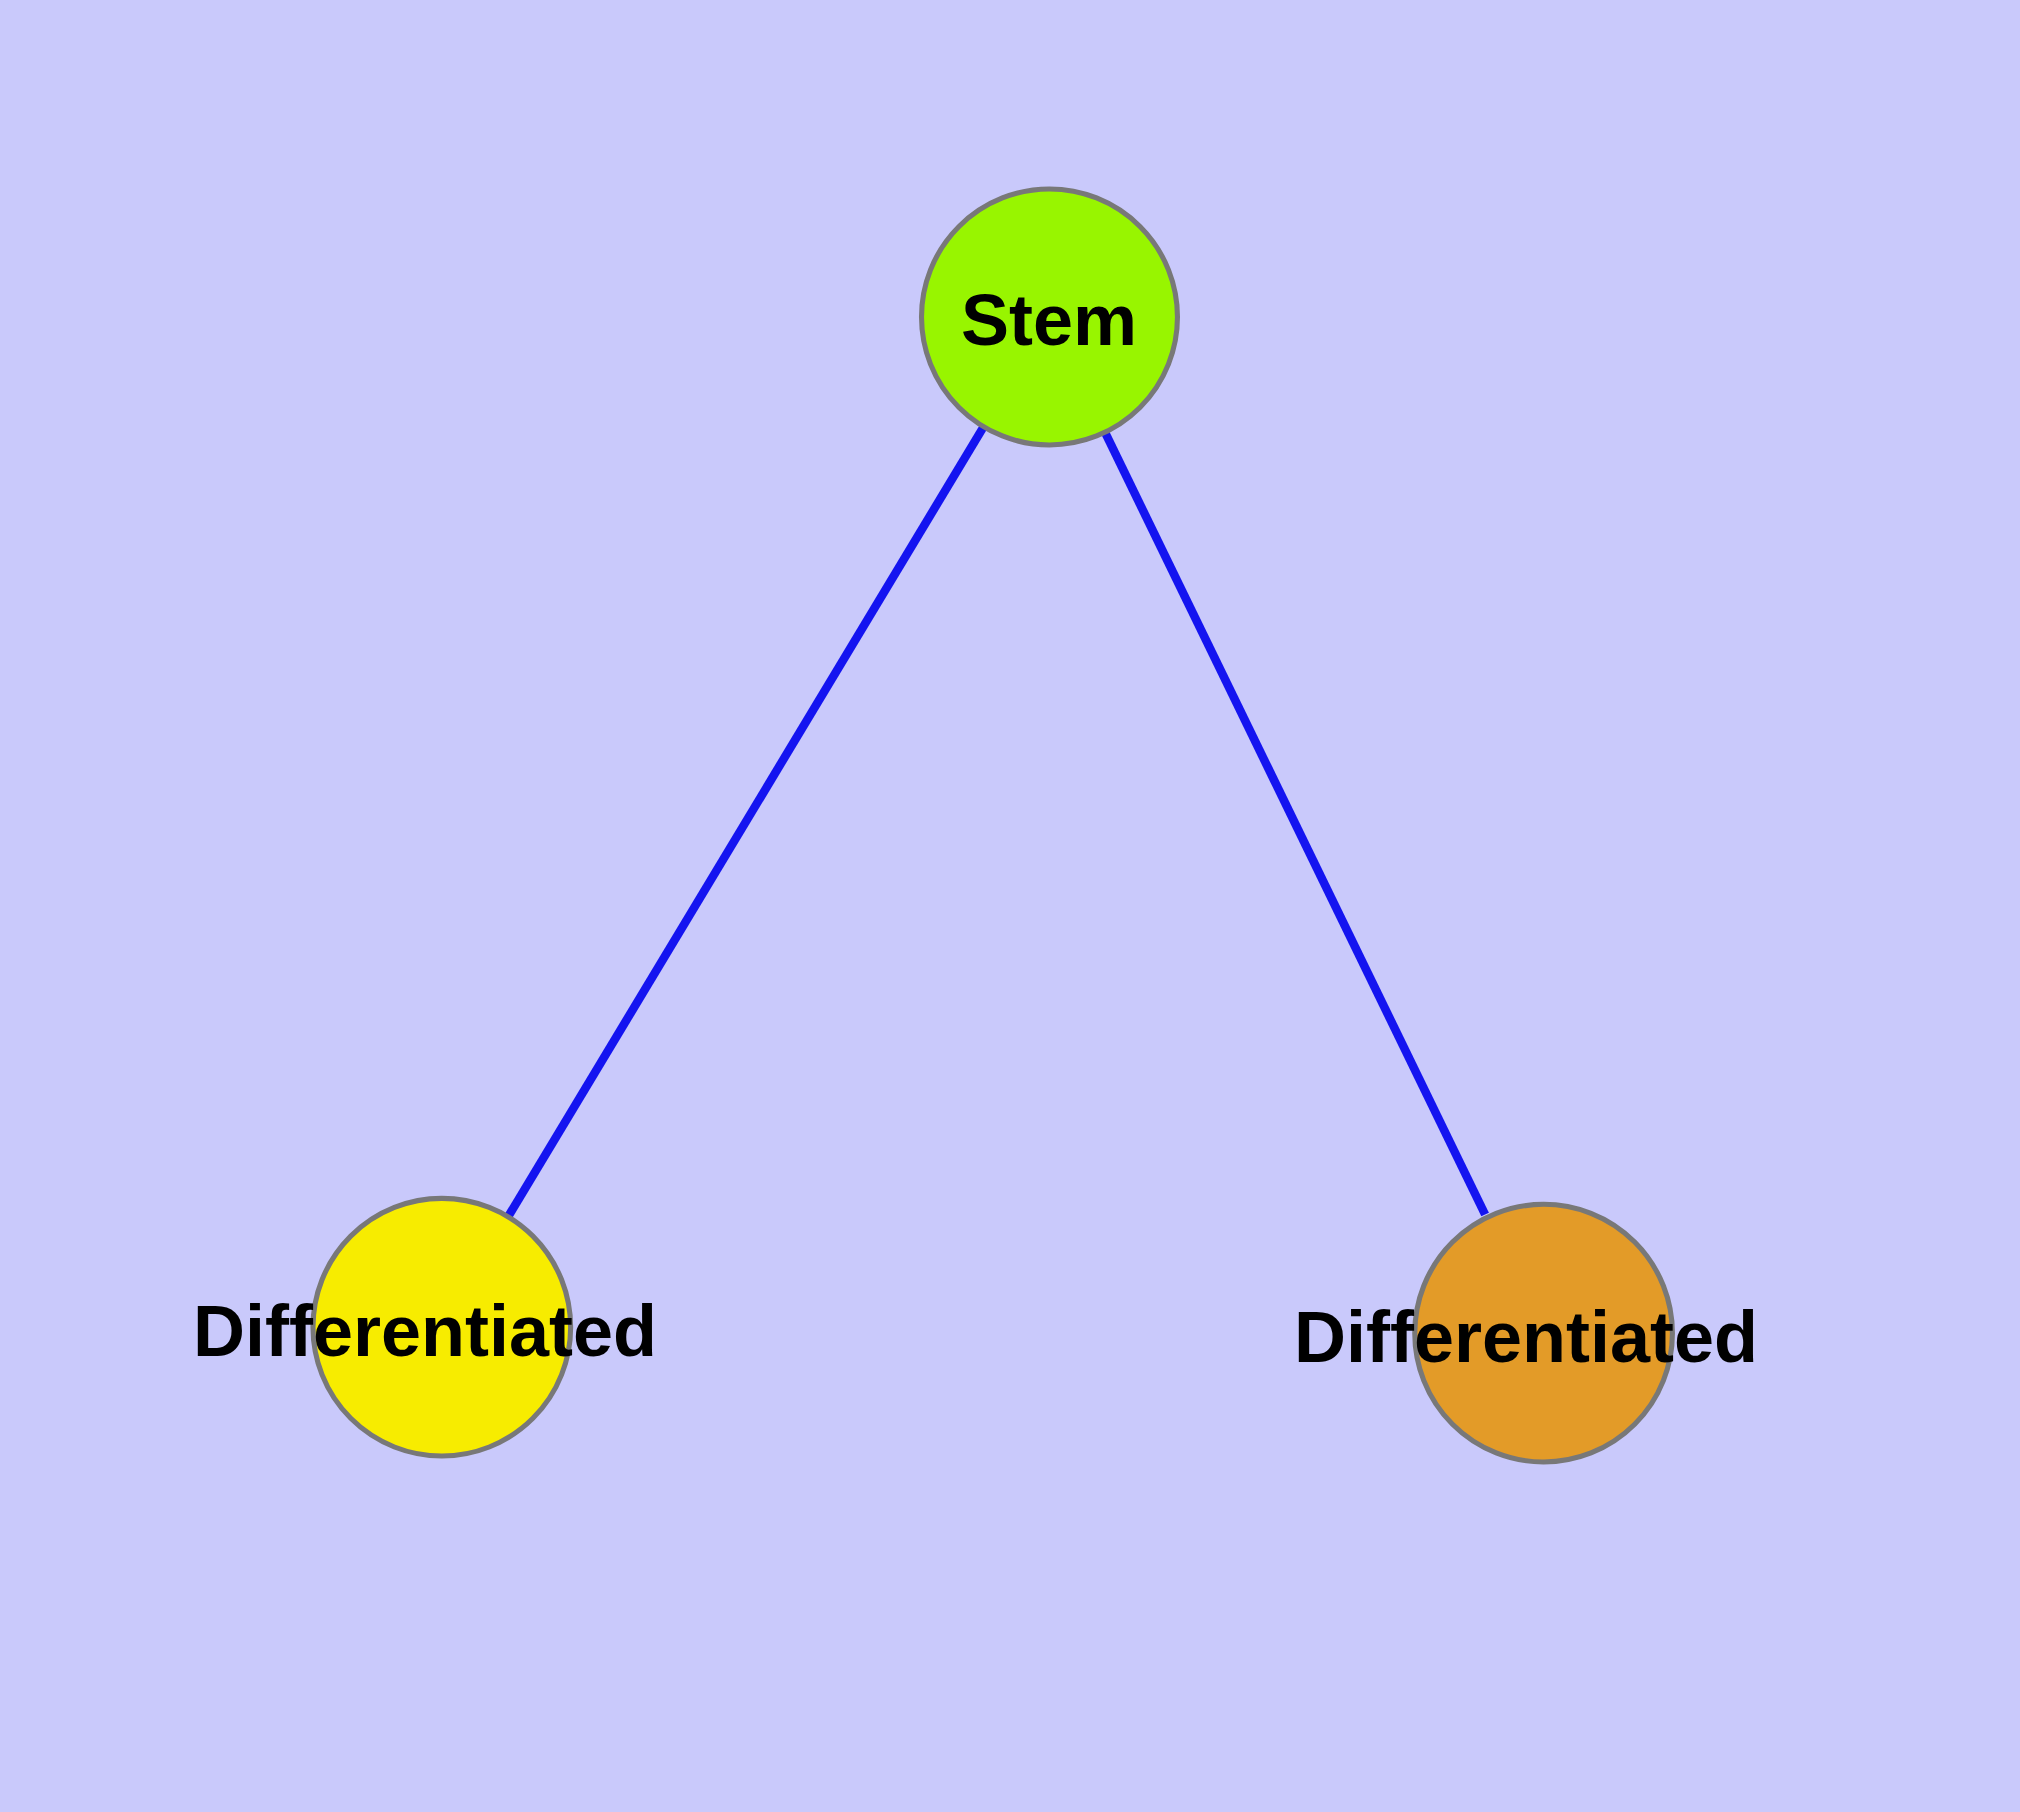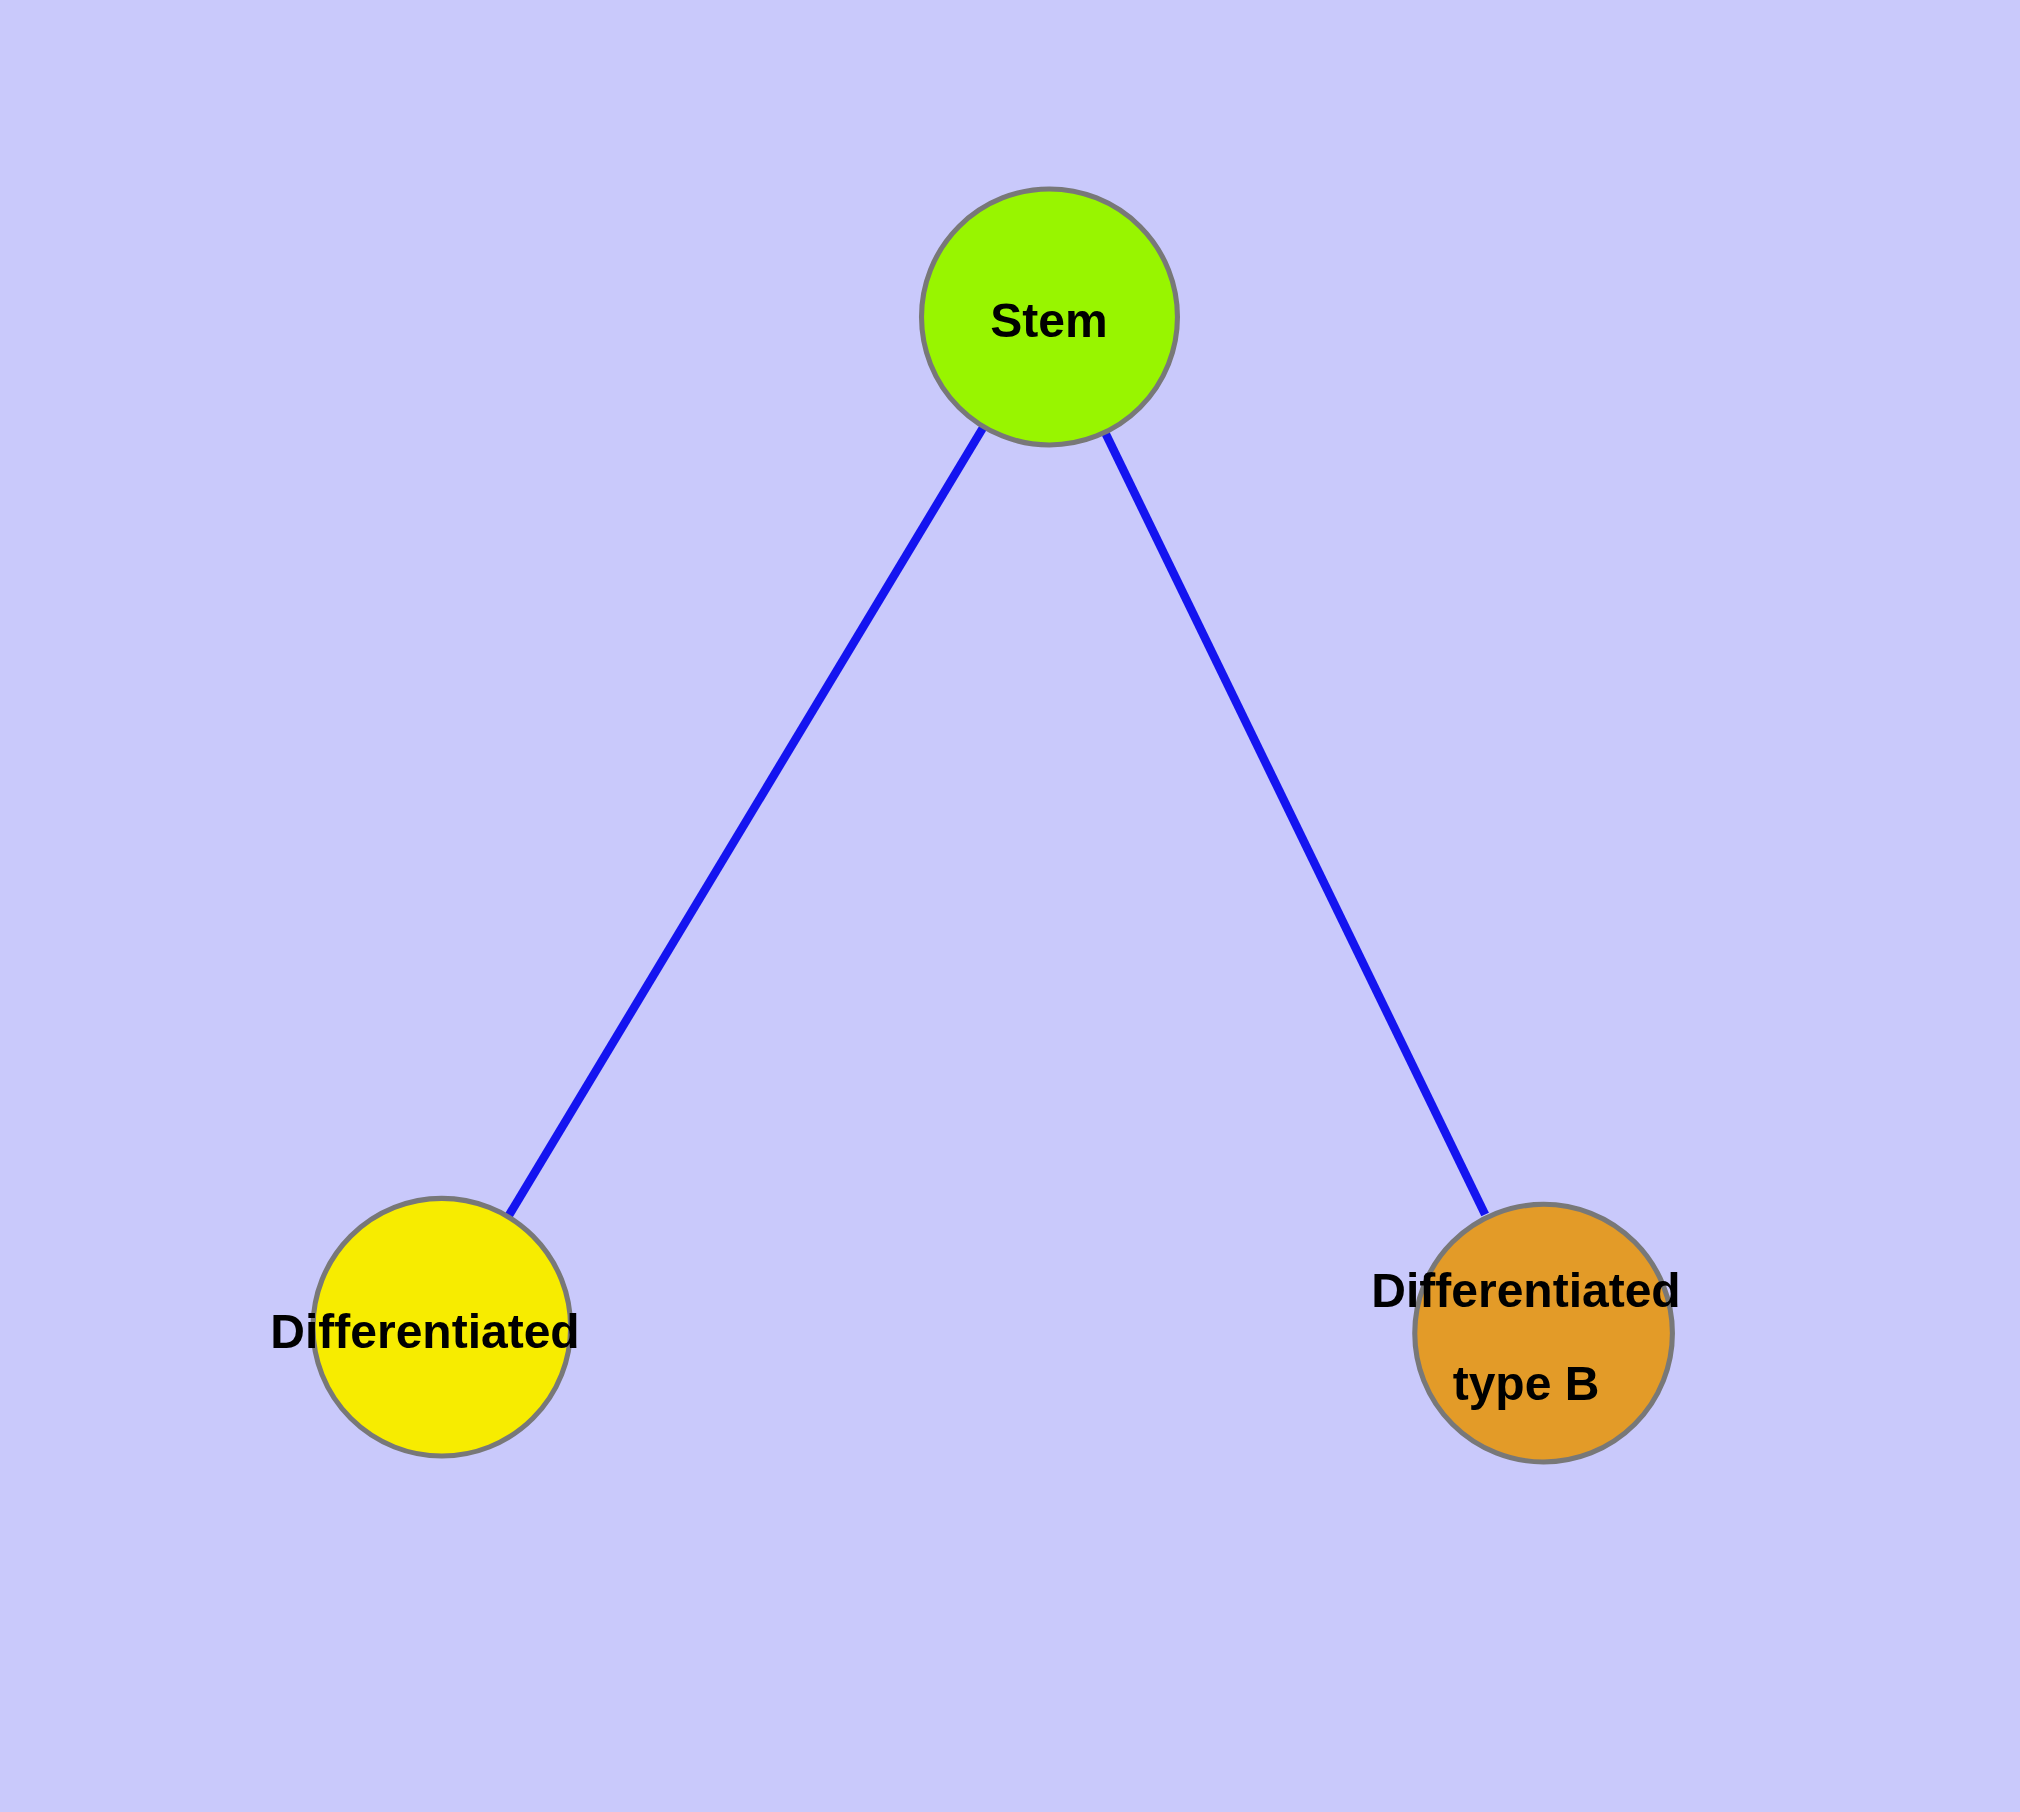--- a/index.html
+++ b/index.html
@@ -17,21 +17,21 @@
   #edge-layer {
     position: absolute;
     left: 0;
     top: 0;
   }
   .node-label {
     position: absolute;
     transform: translate(-50%, -50%);
     font-family: "Liberation Sans", sans-serif;
     font-weight: 700;
-    font-size: 48px;
+    font-size: 72px;
     line-height: 93px;
     color: #000000;
     text-align: center;
     white-space: nowrap;
   }
   #label-stem { left: 1049px; top: 320px; }
   #label-type-a { left: 425px; top: 1331px; }
   #label-type-b { left: 1526px; top: 1337px; }
   .label-line { display: block; }
 </style>
@@ -56,17 +56,16 @@
   <div id="label-stem" class="node-label">
     <span class="label-line">Stem</span>
   </div>
 
   <div id="label-type-a" class="node-label">
     <span class="label-line">Differentiated</span>
   </div>
 
   <div id="label-type-b" class="node-label">
     <span class="label-line">Differentiated</span>
-    <span class="label-line">type B</span>
   </div>
 
 </div>
 
 
 </body></html>

